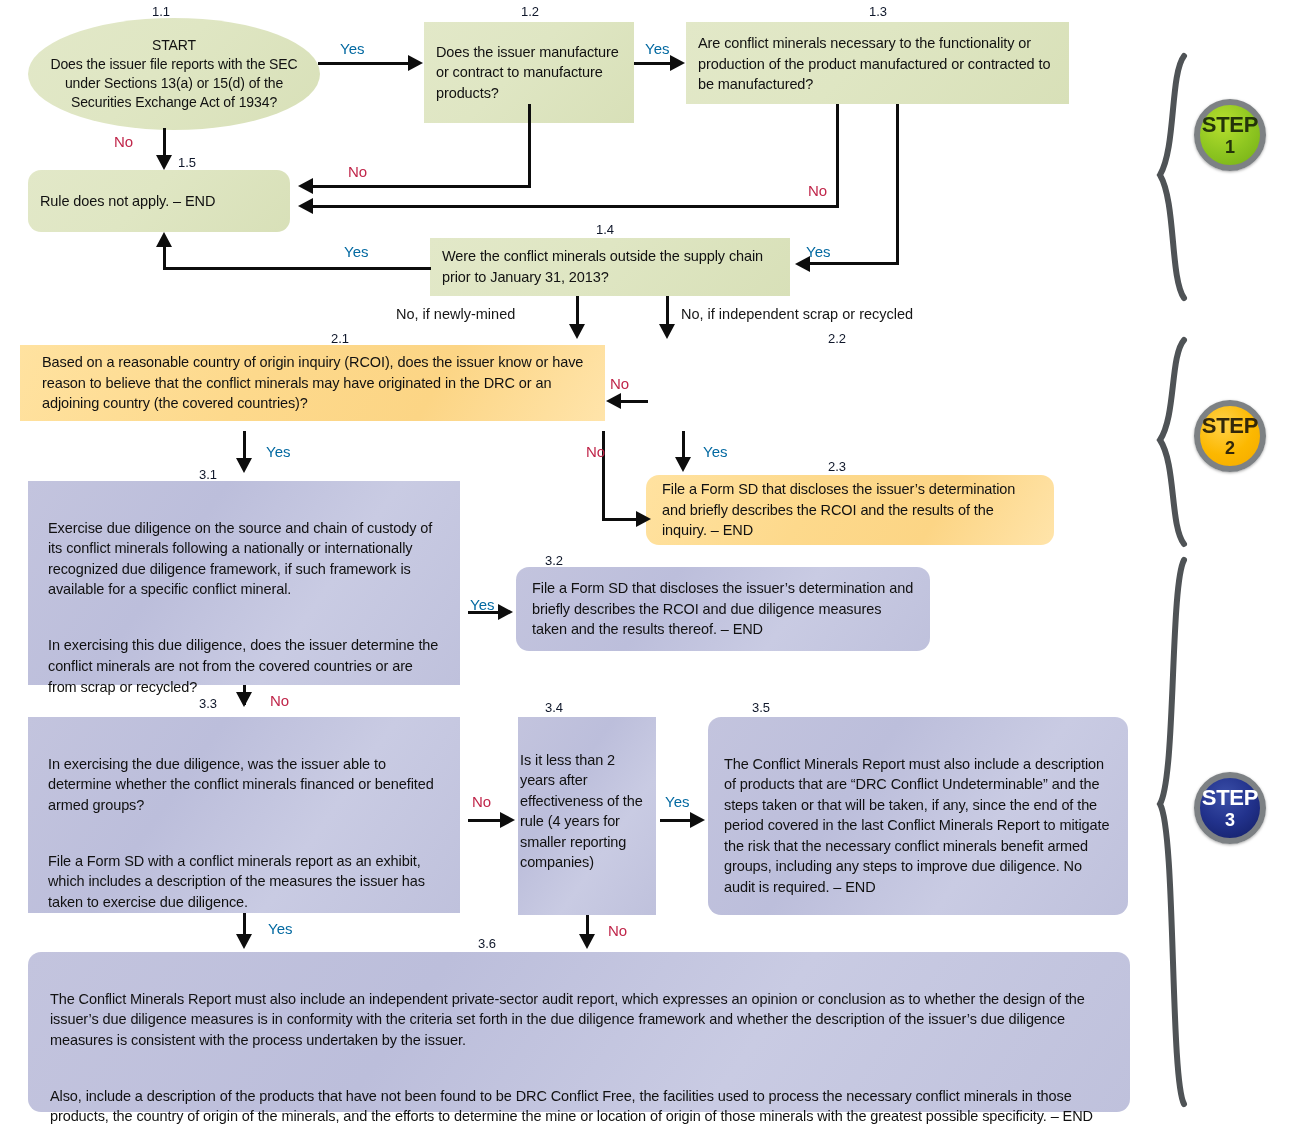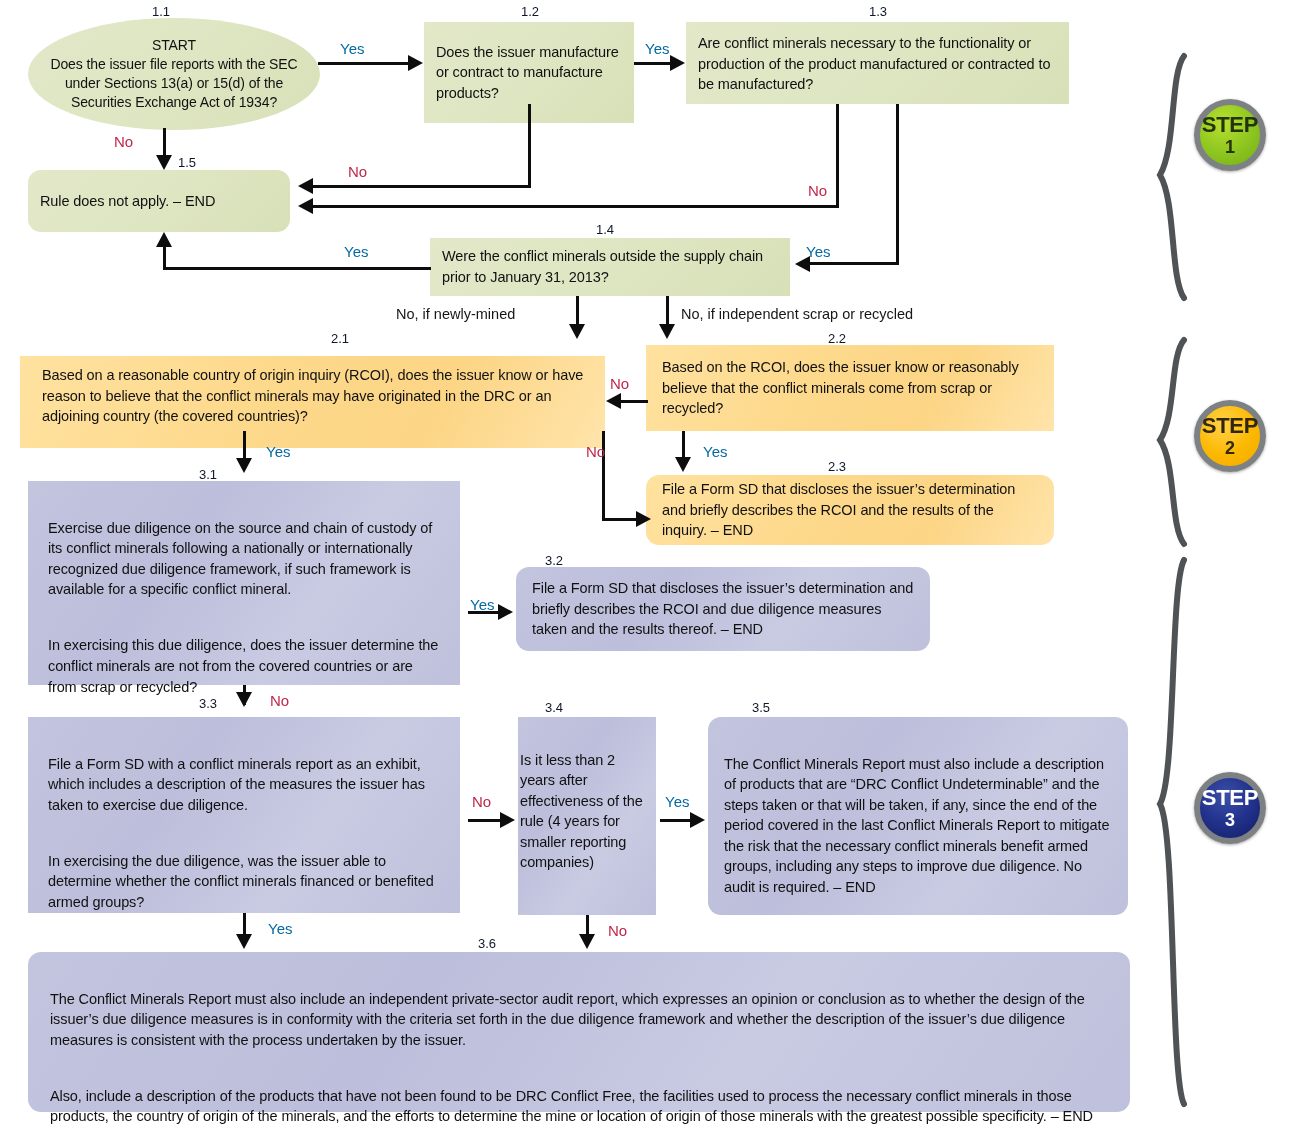--- a/index.html
+++ b/index.html
@@ -130,44 +130,41 @@
   </div>
 
   <div class="node g1 round" style="left:28px;top:170px;width:262px;height:62px;display:flex;align-items:center;">
     <span>Rule does not apply. – END</span>
   </div>
 
   <div class="node g1" style="left:430px;top:238px;width:360px;height:58px;display:flex;align-items:center;">
     <span>Were the conflict minerals outside the supply chain prior to January 31, 2013?</span>
   </div>
 
-  <div class="node g2" style="left:20px;top:356px;width:585px;height:92px;display:flex;align-items:flex-start;padding-left:22px;">
+  <div class="node g2" style="left:20px;top:345px;width:585px;height:76px;display:flex;align-items:center;padding-left:22px;">
     <span>Based on a reasonable country of origin inquiry (RCOI), does the issuer know or have reason to believe that the conflict minerals may have originated in the DRC or an adjoining country (the covered countries)?</span>
   </div>
 
-  <div class="node g2" style="left:646px;top:345px;width:408px;height:86px;display:flex;align-items:center;padding-left:16px;">
-    <span>Based on the RCOI, does the issuer know or reasonably believe that the conflict minerals come from scrap or recycled?</span>
-  </div>
 
   <div class="node g2 round" style="left:646px;top:475px;width:408px;height:70px;display:flex;align-items:center;padding-left:16px;">
     <span>File a Form SD that discloses the issuer’s determination and briefly describes the RCOI and the results of the inquiry. – END</span>
   </div>
 
   <div class="node g3" style="left:28px;top:481px;width:432px;height:204px;padding:16px 20px;">
     <p>Exercise due diligence on the source and chain of custody of its conflict minerals following a nationally or internationally recognized due diligence framework, if such framework is available for a specific conflict mineral.</p>
     <p>In exercising this due diligence, does the issuer determine the conflict minerals are not from the covered countries or are from scrap or recycled?</p>
   </div>
 
   <div class="node g3 round" style="left:516px;top:567px;width:414px;height:84px;display:flex;align-items:center;padding:10px 16px;">
     <span>File a Form SD that discloses the issuer’s determination and briefly describes the RCOI and due diligence measures taken and the results thereof. – END</span>
   </div>
 
   <div class="node g3" style="left:28px;top:717px;width:432px;height:196px;padding:16px 20px;">
+    <p>In exercising the due diligence, was the issuer able to determine whether the conflict minerals financed or benefited armed groups?</p>
     <p>File a Form SD with a conflict minerals report as an exhibit, which includes a description of the measures the issuer has taken to exercise due diligence.</p>
-    <p>In exercising the due diligence, was the issuer able to determine whether the conflict minerals financed or benefited armed groups?</p>
   </div>
 
   <div class="node g3" style="left:518px;top:717px;width:138px;height:198px;padding:12px 10px 12px 2px;">
     <span>Is it less than 2 years after effectiveness of the rule (4 years for smaller reporting companies)</span>
   </div>
 
   <div class="node g3 round" style="left:708px;top:717px;width:420px;height:198px;padding:16px 16px;">
     <span>The Conflict Minerals Report must also include a description of products that are “DRC Conflict Undeterminable” and the steps taken or that will be taken, if any, since the end of the period covered in the last Conflict Minerals Report to mitigate the risk that the necessary conflict minerals benefit armed groups, including any steps to improve due diligence. No audit is required. – END</span>
   </div>
 

